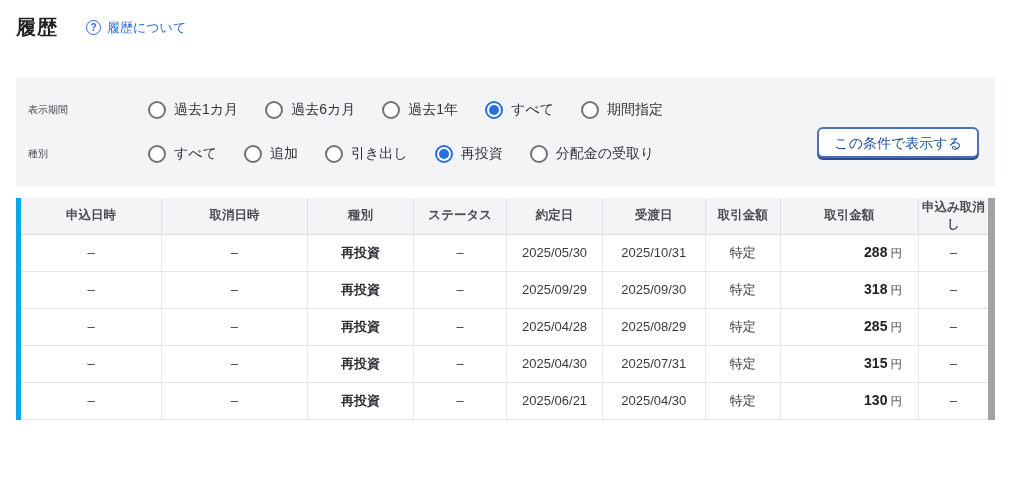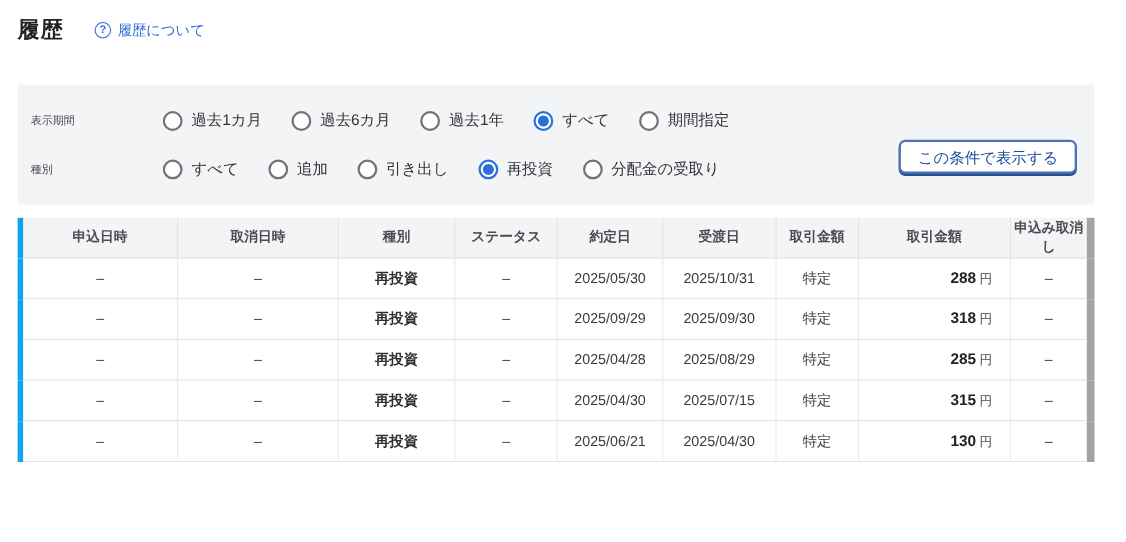--- a/index.html
+++ b/index.html
@@ -168,21 +168,21 @@
         <td>特定</td>
         <td class="amount-cell"><span class="amount">285</span><span class="yen">円</span></td>
         <td>–</td>
       </tr>
       <tr>
         <td>–</td>
         <td>–</td>
         <td class="type-cell">再投資</td>
         <td>–</td>
         <td>2025/04/30</td>
-        <td>2025/07/15</td>
+        <td>2025/07/31</td>
         <td>特定</td>
         <td class="amount-cell"><span class="amount">315</span><span class="yen">円</span></td>
         <td>–</td>
       </tr>
       <tr>
         <td>–</td>
         <td>–</td>
         <td class="type-cell">再投資</td>
         <td>–</td>
         <td>2025/06/21</td>

